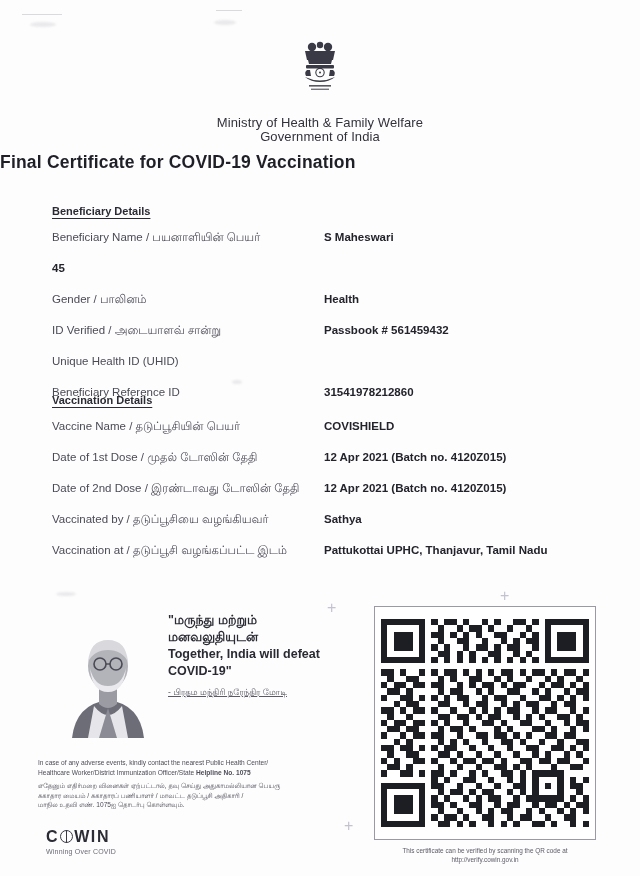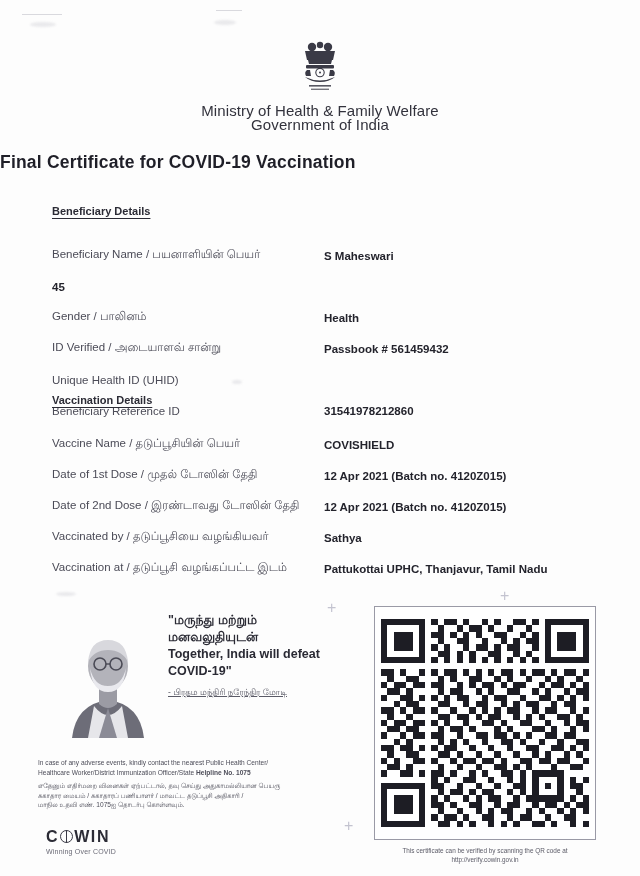--- a/index.html
+++ b/index.html
@@ -49,22 +49,22 @@
     top: 38px;
     text-align: center;
   }
   .emblem {
     width: 46px;
     height: 60px;
     margin: 0 auto;
     display: block;
   }
   .ministry {
-    margin-top: 6px;
-    font-size: 15px;
+    margin-top: 18px;
+    font-size: 13px;
     line-height: 14px;
     color: #32323c;
     letter-spacing: .1px;
   }
   .title {
     position: absolute;
     top: 152px;
     left: 0; right: 0;
     text-align: left;
     font-size: 17.5px;
@@ -88,21 +88,21 @@
   .rows {
     position: absolute;
     left: 52px;
     width: 540px;
   }
   #rows-beneficiary { top: 231px; }
   #rows-vaccination { top: 420px; }
 
   .row {
     display: flex;
-    align-items: flex-end;
+    align-items: flex-start;
     height: 31px;
   }
   .row .label {
     width: 272px;
     font-size: 11.5px;
     color: #4b4b57;
     white-space: nowrap;
   }
   .row .value {
     font-size: 11.5px;

